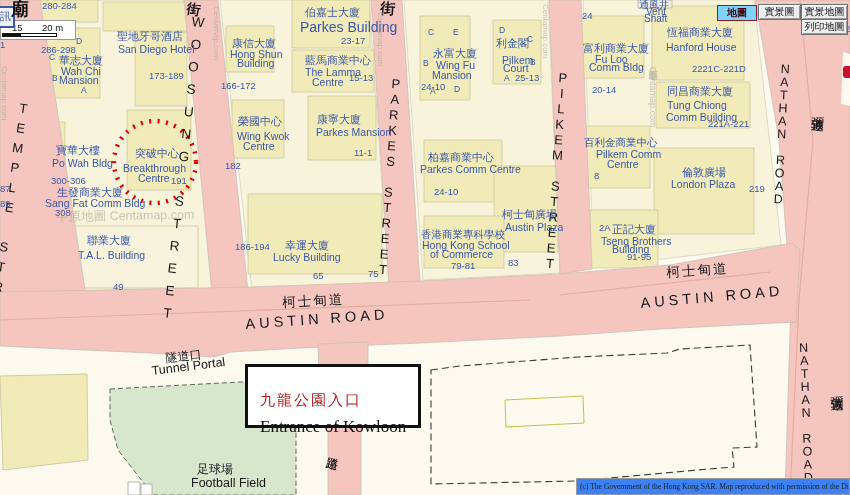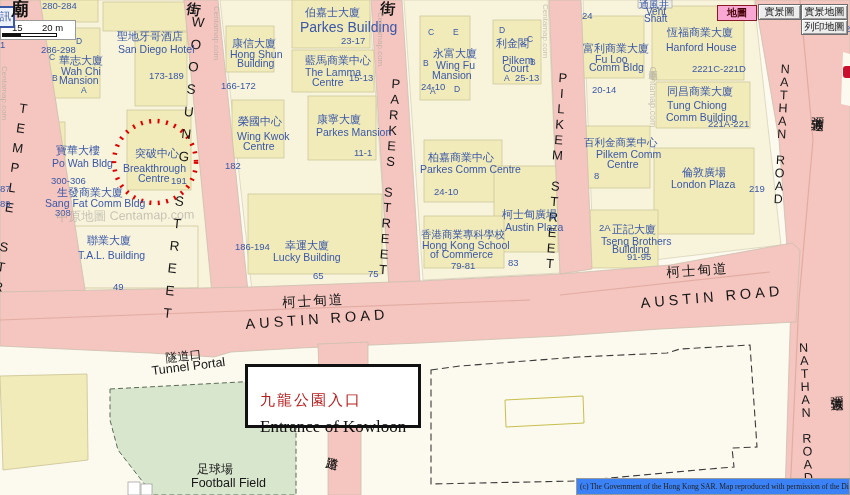--- a/index.html
+++ b/index.html
@@ -22,21 +22,21 @@
   .sbar .b1{position:absolute;left:0;top:0;width:18px;height:4px;background:#111;}
   .sbar .b2{position:absolute;left:18px;top:0;width:37px;height:4px;background:#fff;border:1px solid #111;box-sizing:border-box;}
   
   .infoicon{position:absolute;left:-4px;top:6px;width:15px;height:18px;border:2px solid #3A57A8;
             background:#EEF2FA;color:#3A57A8;font-size:11px;line-height:17px;text-align:center;z-index:6;}
   .templechar{position:absolute;left:11px;top:-3px;font-size:18px;font-weight:bold;color:#111;z-index:6;}
   
   .btn{position:absolute;height:14px;font-size:10px;line-height:14px;text-align:center;z-index:7;
        border:1px solid #6e6e6e;box-shadow:inset 1px 1px 0 #fff,inset -1px -1px 0 #9a9a9a;
        background:#EDEDED;color:#111;cursor:pointer;}
-  .btn-red{left:717px;top:5px;width:38px;background:#f9a8d4;color:#4A050C;font-weight:bold;
+  .btn-red{left:717px;top:5px;width:38px;background:#7dd3fc;color:#4A050C;font-weight:bold;
            border:1px solid #8B1A28;box-shadow:none;}
   .btn-rv{left:758px;top:4px;width:41px;}
   .btn-rvm{left:801px;top:4px;width:45px;}
   .btn-print{left:801px;top:19px;width:45px;}
   
   .mtr{position:absolute;left:843px;top:66px;width:9px;height:12px;background:#C8102E;
        border-radius:3px;z-index:6;color:#fff;font-size:7px;line-height:12px;text-align:center;}
   
   .annot{position:absolute;left:245px;top:364px;width:176px;height:64px;background:#fff;
          border:3px solid #111;z-index:8;padding:2px 0 0 12px;box-sizing:border-box;

